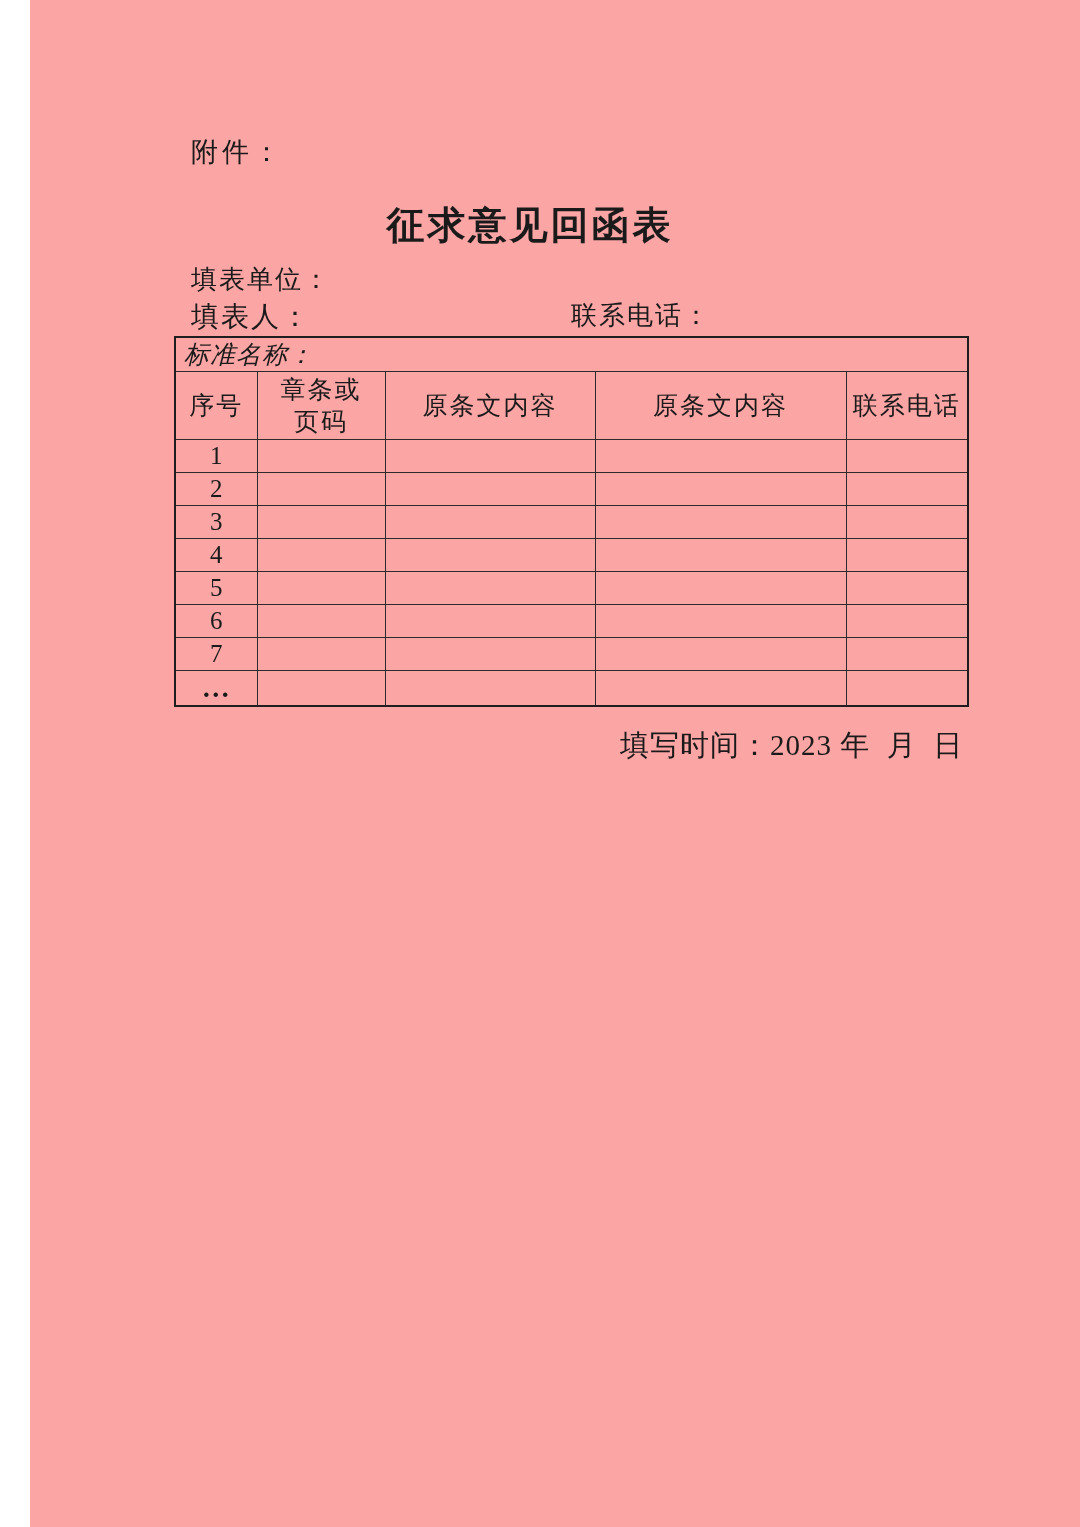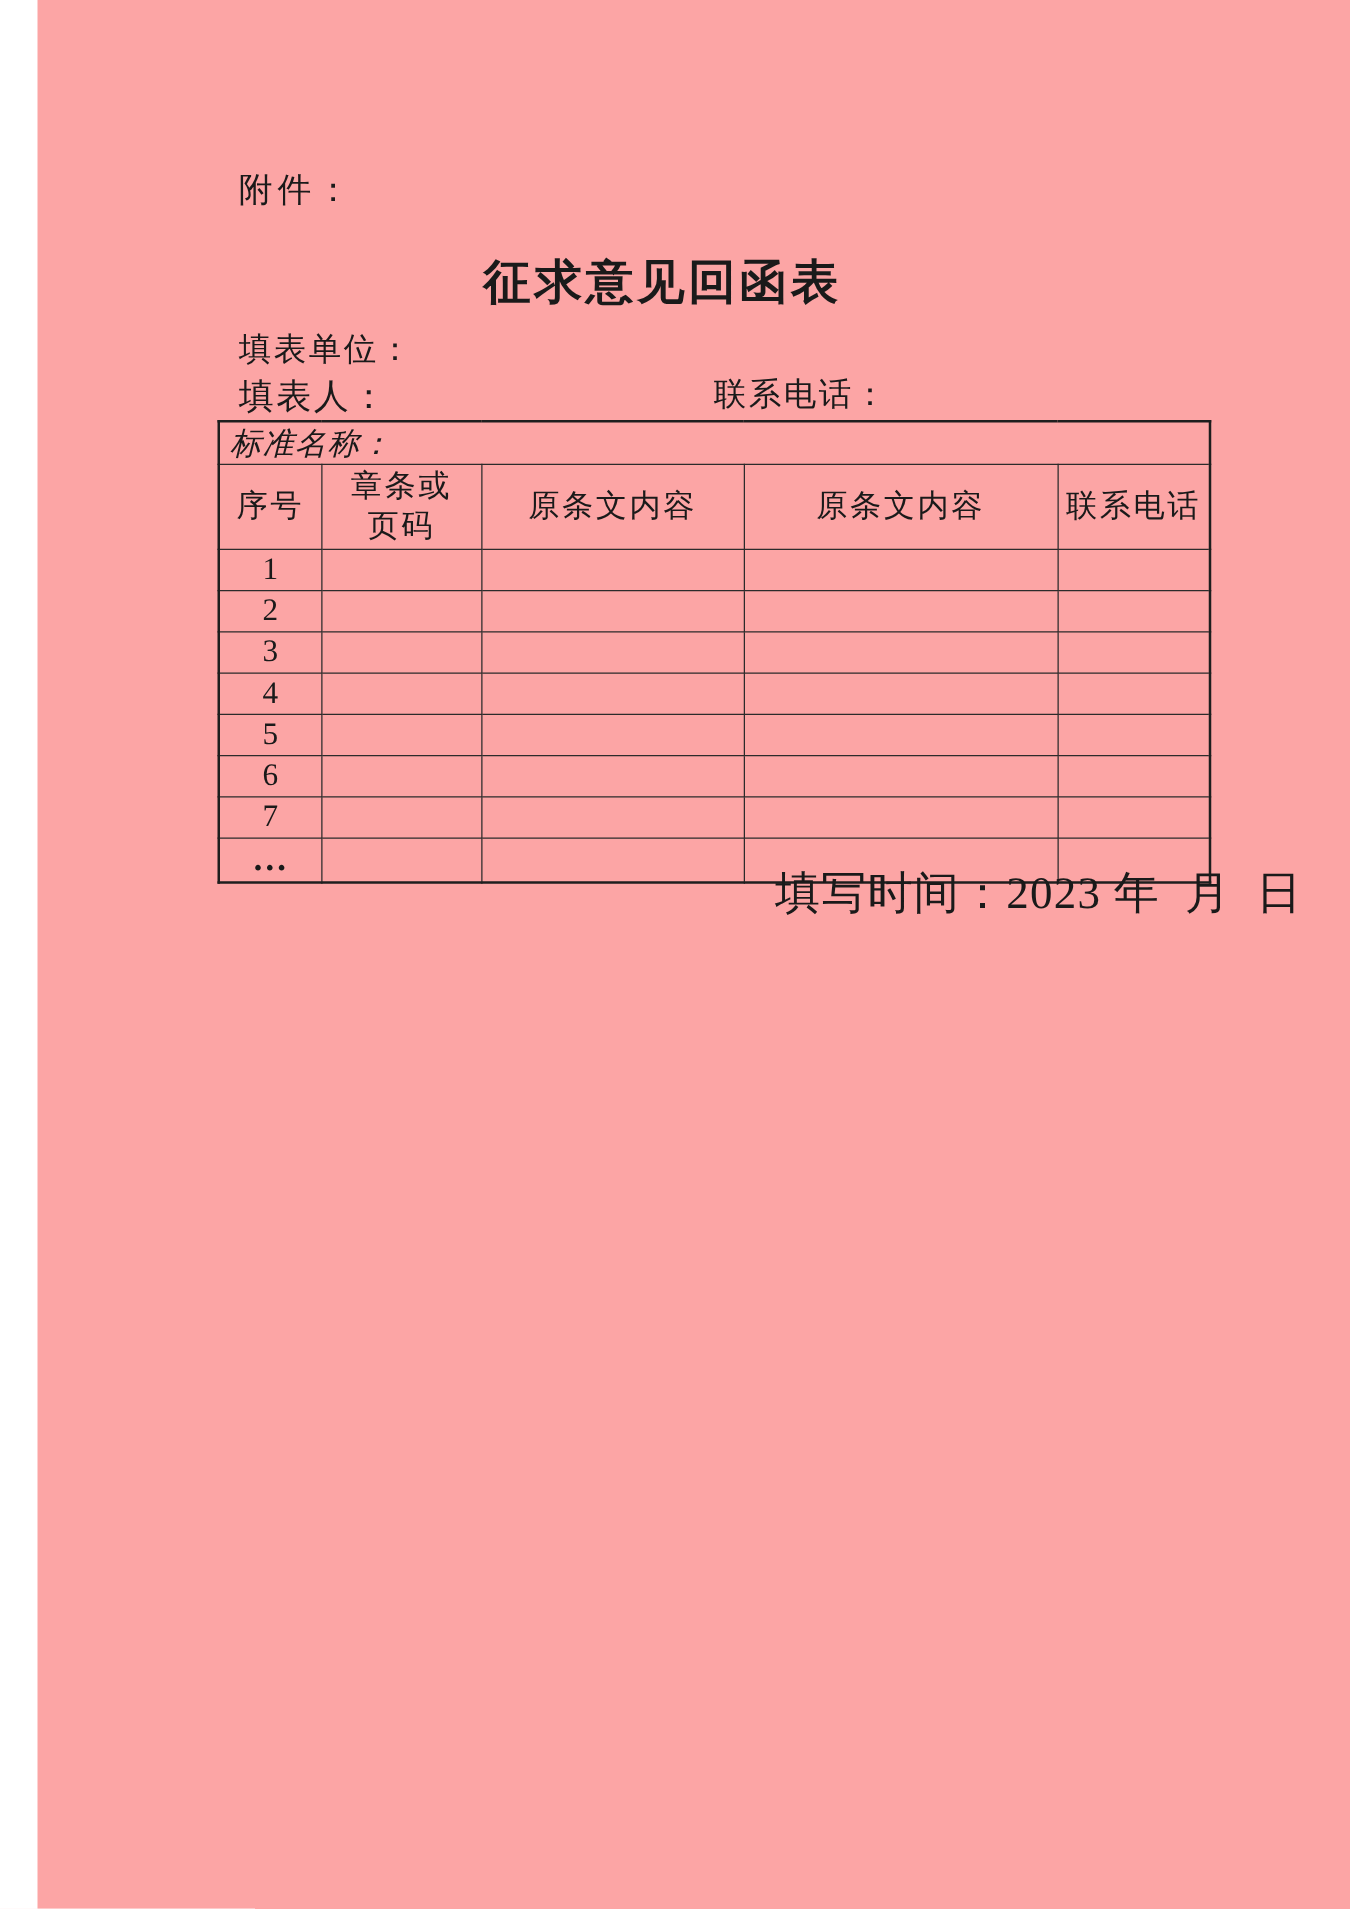--- a/index.html
+++ b/index.html
@@ -83,22 +83,22 @@
     line-height: 1.25;
     letter-spacing: 2px;
   }
   tr.data-row { height: 33px; }
   tr.data-row.last { height: 35px; }
   tr.data-row td.num-cell { font-size: 25px; }
   tr.data-row.last td.num-cell { font-size: 28px; font-weight: 700; letter-spacing: 1px; }
   .fill-date {
     position: absolute;
     left: 590px;
-    top: 690px;
-    font-size: 36px;
+    top: 726px;
+    font-size: 29px;
     letter-spacing: 1px;
     white-space: pre;
   }
 </style>
 </head>
 <body>
 
 <div class="page">
 
   <div class="attachment">附件：</div>

